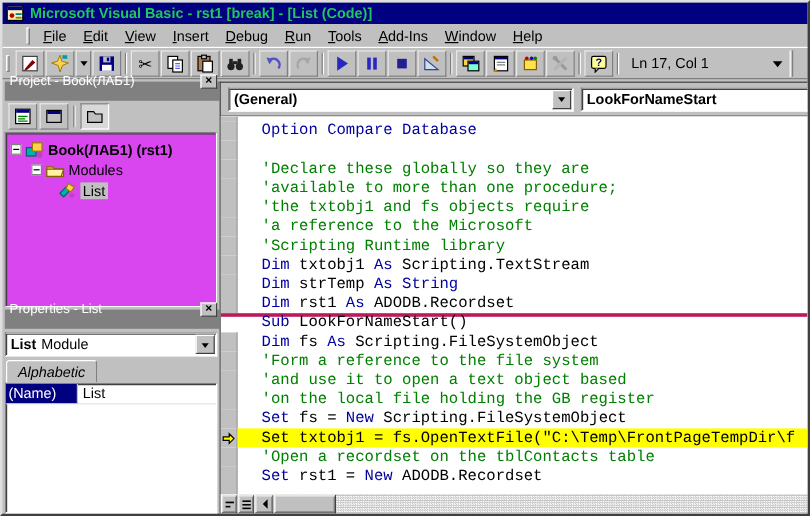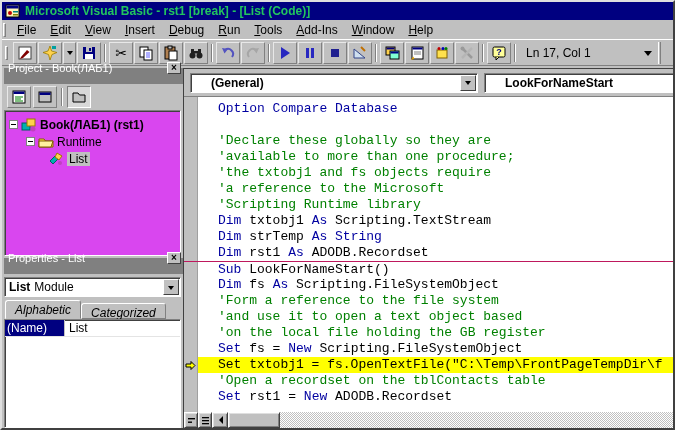--- a/index.html
+++ b/index.html
@@ -15,21 +15,21 @@
   .titlebar {
     height: 18px; background: #000080; color: #22c55e;
     display: flex; align-items: center; gap: 4px; padding: 0 3px;
     font-size: 12px; font-weight: bold;
   }
   .titlebar svg { flex: 0 0 auto; }
 
   
   .menubar {
     height: 20px; display: flex; align-items: center;
-    border-bottom: 1px solid #fff; padding-left: 0;
+    border-bottom: 1px solid #fff; padding-left: 19px;
   }
   .grip {
     width: 3px; height: 14px; margin: 0 4px 0 1px;
     border: 1px solid; border-color: #fff #808080 #808080 #fff;
   }
   .menu-item { font-size: 12px; padding: 2px 7px; color: #000; cursor: default; }
   .menu-item u { text-decoration: underline; }
 
   
   .toolbar {
@@ -110,29 +110,29 @@
   .prop-value { padding: 1px 4px; }
 
   
   .code-window { flex: 1; display: flex; flex-direction: column; margin-top: 2px;
     border-left: 1px solid #404040; border-top: 1px solid #404040; background: #c0c0c0; }
   .combo-row { height: 28px; display: flex; align-items: center; gap: 6px; padding: 0 0 0 6px; flex: 0 0 auto;
     border-bottom: 1px solid #808080; }
   .combo { height: 20px; background: #fff; display: flex; align-items: center;
     border: 1px solid; border-color: #808080 #fff #fff #808080;
     box-shadow: inset 1px 1px 0 #404040;
-    font-size: 12px; font-weight: bold; padding-left: 20px; }
+    font-size: 12px; font-weight: bold; padding-left: 4px; }
   .combo.object { width: 288px; }
   .combo.procedure { flex: 1; border-right: none; }
 
   .editor { flex: 1; display: flex; flex-direction: column; background: #fff; overflow: hidden;
     font-family: "Liberation Mono", "DejaVu Sans Mono", monospace; font-size: 13px; }
   .code-row { display: flex; height: 16px; flex: 0 0 auto; }
   .code-row.filler { flex: 1; height: auto; }
-  .code-row.sep { border-top: 1px solid #be185d; }
+  .code-row.sep { border-top: 3px solid #be185d; align-items: flex-end; }
   .row-margin { width: 14px; flex: 0 0 auto; background: #c0c0c0; border-right: 1px solid #a0a0a0;
     display: flex; align-items: center; justify-content: center; }
   .row-text { flex: 1; white-space: pre; padding-left: 20px; line-height: 16px; overflow: hidden; }
   .code-row.current .row-text { background: var(--cur, #ffff00); }
   .c-kw { color: var(--kw, #0000a0); }
   .c-cm { color: var(--cm, #008000); }
   .c-tx { color: var(--tx, #000000); }
   #code-rows { display: contents; }
 
   .hscroll { height: 16px; flex: 0 0 auto; display: flex;
@@ -367,21 +367,21 @@
               </svg>
             <span class="tree-label bold">Book(ЛАБ1) (rst1)</span>
           </div>
           <div class="tree-row">
             <span class="indent" style="width:14px"></span>
             <span class="expander"></span>
             <svg width="16" height="16" viewBox="0 0 16 16">
                 <path d="M1 5 h5 l1.5 2 H15 v6 H1 Z" fill="#ffe14d" stroke="#806000"></path>
                 <path d="M1 7 h14 l-2 6 H1 Z" fill="#fff2a0" stroke="#806000"></path>
               </svg>
-            <span class="tree-label">Runtime</span>
+            <span class="tree-label">Modules</span>
           </div>
           <div class="tree-row">
             <span class="indent" style="width:36px"></span>
             <svg width="16" height="16" viewBox="0 0 16 16">
                 <path d="M2 10 l5-5 3 3-5 5z" fill="#00b0b0" stroke="#006060"></path>
                 <path d="M9 2 l5 3-3 4-4-3z" fill="#ffd24d" stroke="#9a7b00"></path>
                 <circle cx="12" cy="12" r="2" fill="#c040c0"></circle>
               </svg>
             <span class="tree-label selected">List</span>
           </div>
@@ -395,21 +395,20 @@
         </div>
         <div class="obj-combo">
           <b>List</b>
           <span>Module</span>
           <span class="combo-btn">
               <span class="dd-arrow"></span>
             </span>
         </div>
         <div class="tabs">
           <span class="tab active">Alphabetic</span>
-          <span class="tab inactive">Categorized</span>
         </div>
         <div class="prop-grid">
           <div class="prop-row">
             <span class="prop-name">(Name)</span>
             <span class="prop-value">List</span>
           </div>
         </div>
       </div>
     </div>
 

